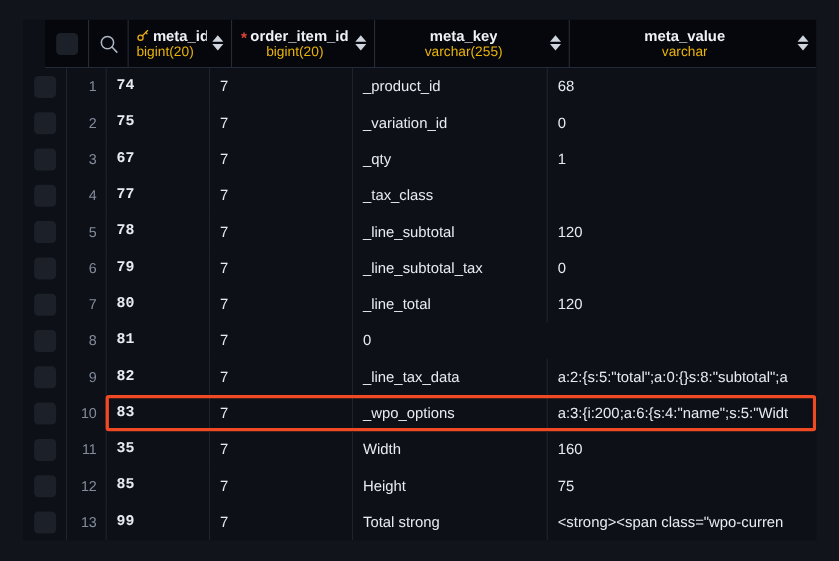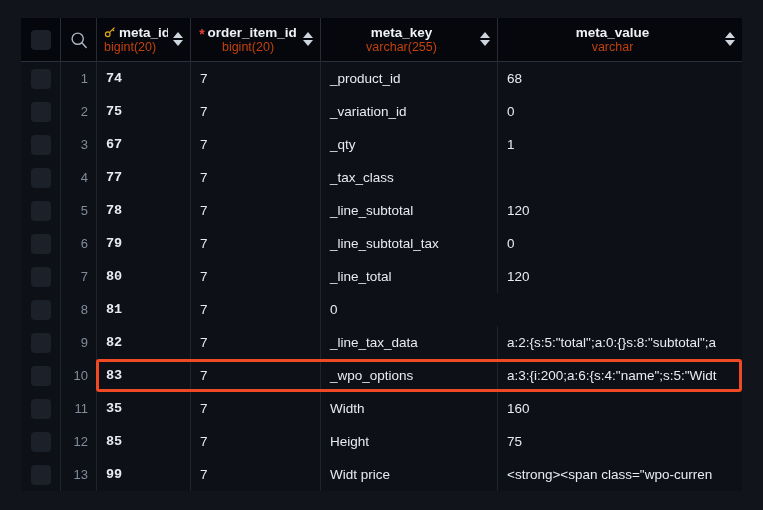--- a/index.html
+++ b/index.html
@@ -33,20 +33,21 @@
   }
 
   
   .thead {
     position: relative;
     height: 43px;
     background: #05070c;
     border-bottom: 1px solid #2b313c;
     display: flex;
     align-items: flex-start;
+    margin-left: 20px;
   }
 
   .th {
     position: relative;
     box-sizing: border-box;
     display: flex;
     align-items: center;
     height: 100%;
   }
 
@@ -85,21 +86,21 @@
     white-space: nowrap;
     overflow: hidden;
     display: flex;
     align-items: center;
     gap: 3px;
     max-width: 100%;
   }
 
   .th-type {
     font-size: 12.5px;
-    color: #c2410c;
+    color: #eab308;
     white-space: nowrap;
     overflow: hidden;
     max-width: 100%;
   }
 
   .th-left .th-labels { align-items: flex-start; }
 
   
   .key-icon {
     flex: 0 0 auto;
@@ -404,19 +405,19 @@
           <div class="cell c-3">Height</div>
           <div class="cell c-4">75</div>
         </div>
         <div class="row">
           <div class="cell c-check">
             <span class="chk"></span>
           </div>
           <div class="cell c-num">13</div>
           <div class="cell c-1">99</div>
           <div class="cell c-2">7</div>
-          <div class="cell c-3">Widt price</div>
+          <div class="cell c-3">Total strong</div>
           <div class="cell c-4">  &lt;strong&gt;&lt;span class="wpo-curren</div>
         </div>
       </div>
 
   </div>
 </div>
 
 </body></html>

